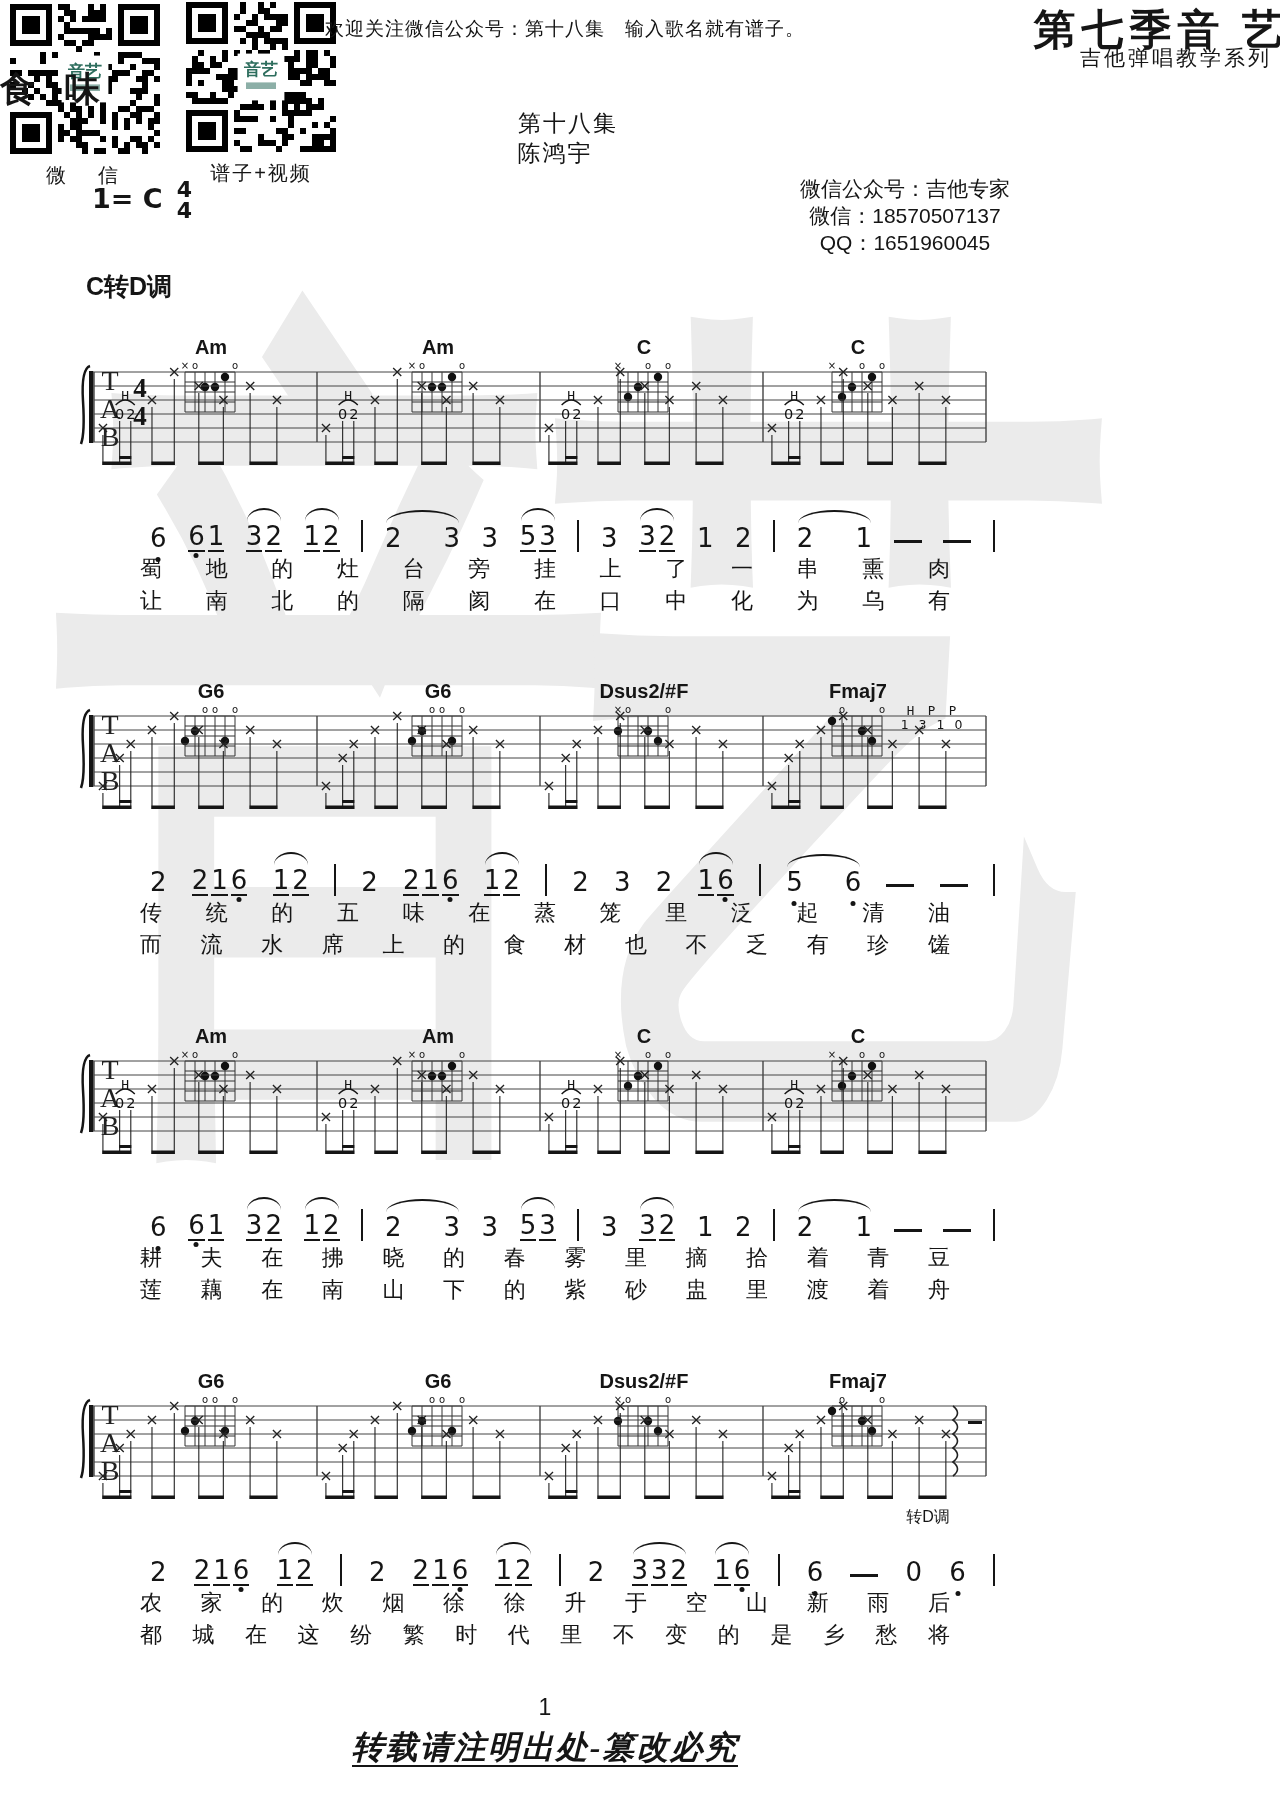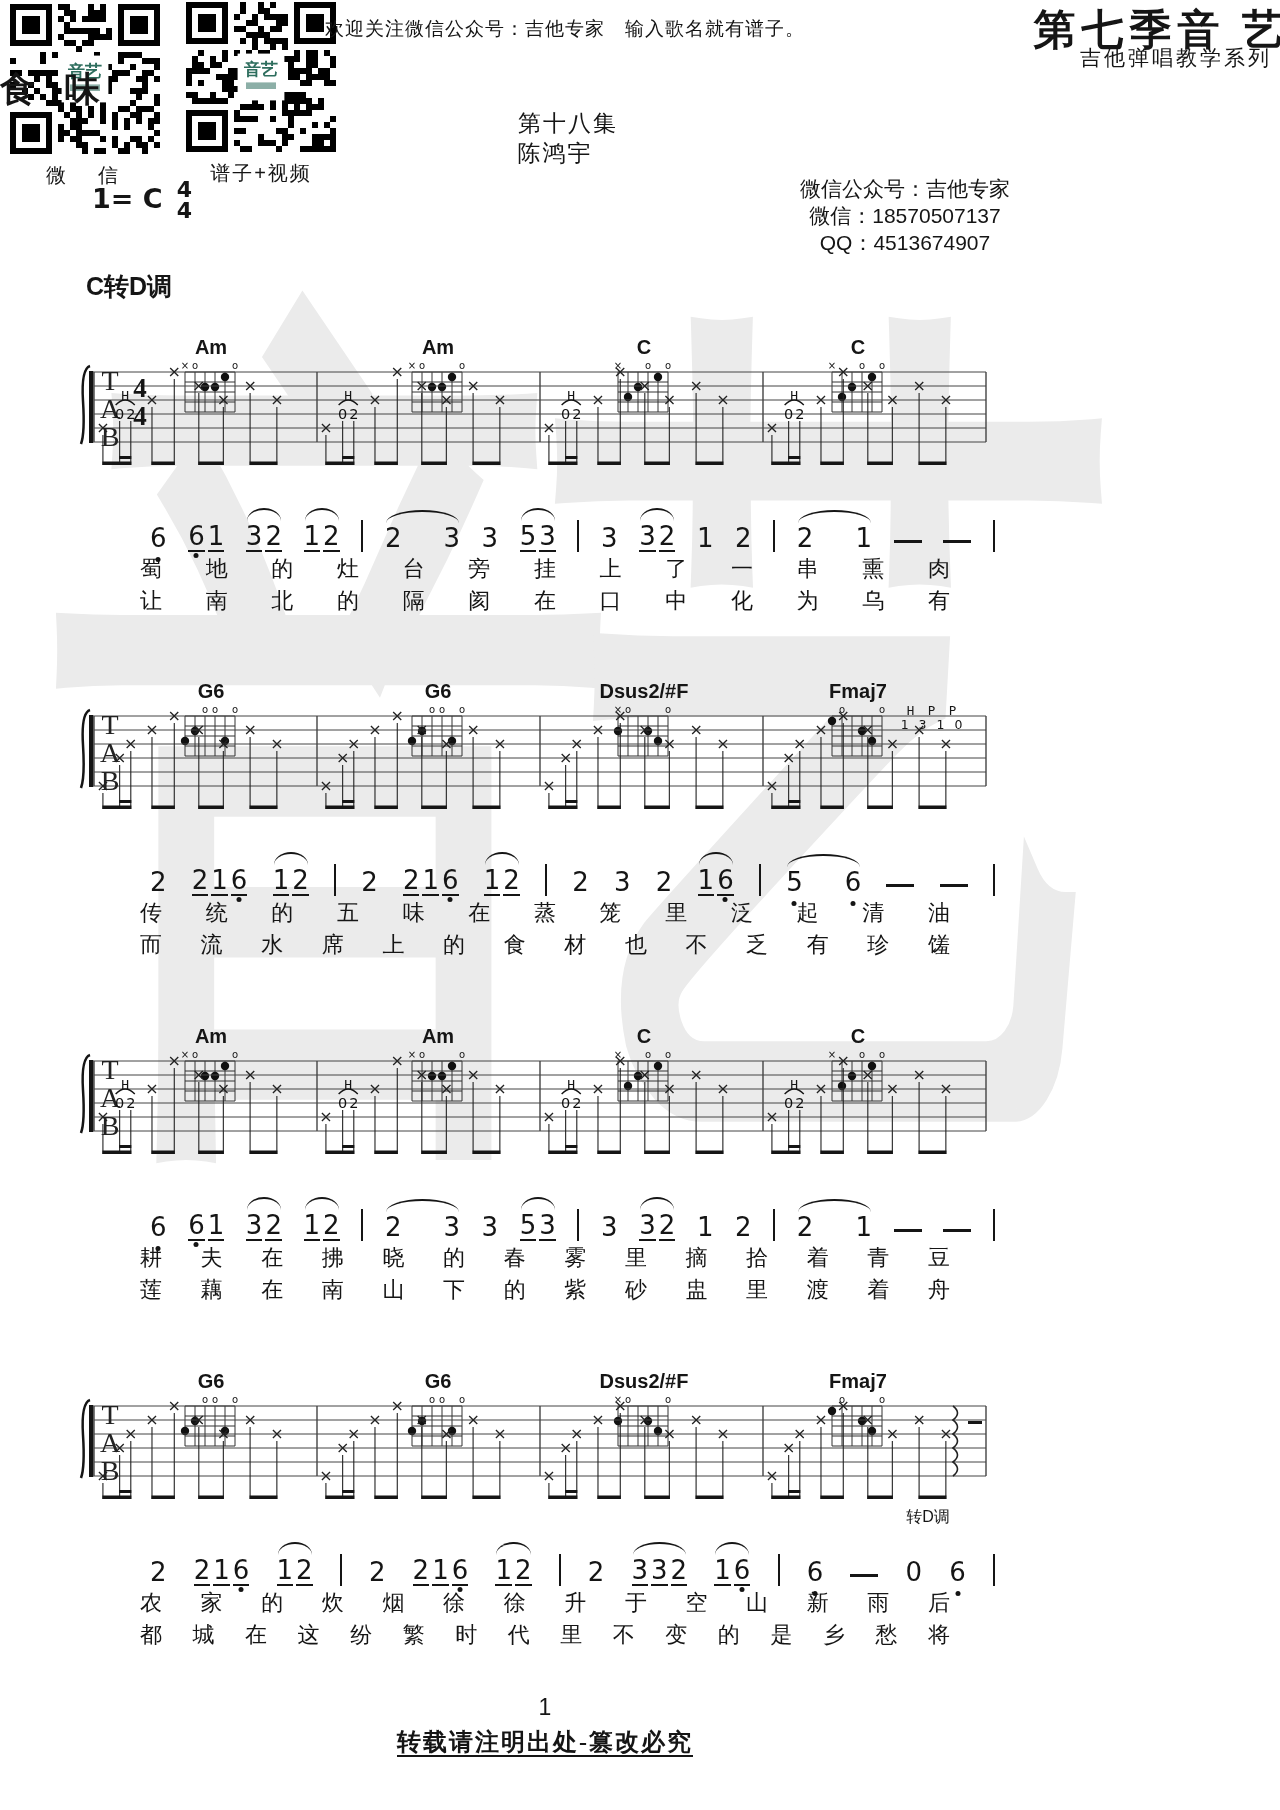--- a/index.html
+++ b/index.html
@@ -45,22 +45,22 @@
        margin:0 1px 2px;}
   .jbar{width:2px;height:32px;background:#151515;margin-bottom:2px;}
   .jdash{display:flex;flex-direction:column;justify-content:flex-end;height:46px;}
   .jdash i{display:block;width:28px;height:3.2px;background:#151515;margin-bottom:11px;}
   .lyr{position:absolute;left:140px;width:810px;display:flex;justify-content:space-between;
        font-size:22px;}
   .lyr.l1{top:258px;} .lyr.l2{top:290px;}
   
   #pageno{position:absolute;left:0;right:190px;top:1694px;text-align:center;font-size:23px;}
   #notice{position:absolute;left:0;right:190px;top:1726px;text-align:center;}
-  #notice span{font-size:24px;font-weight:bold;border-bottom:2.5px solid #151515;
-               font-family:"Liberation Serif",serif;letter-spacing:2px;}
+  #notice span{font-size:32px;font-weight:bold;border-bottom:2.5px solid #151515;
+               font-family:"Liberation Serif",serif;letter-spacing:2px;font-style:italic;}
 </style>
 </head>
 <body>
 
 <div id="sheet">
   <div id="watermark">音艺</div>
   <div class="layer" id="content">
 
     <div class="qr" id="qr1" style="left:10px;top:4px;">
       <div class="qr-img"><svg width="150" height="150">
@@ -420,34 +420,34 @@
             <rect x="0" y="108" width="42" height="42" fill="#000"></rect>
             <rect x="6" y="114" width="30" height="30" fill="#fff"></rect>
             <rect x="12" y="120" width="18" height="18" fill="#000"></rect>
             <rect x="51.599999999999994" y="51.599999999999994" width="46.8" height="46.8" fill="#fff"></rect>
             <text x="75" y="73.19999999999999" font-size="17" font-weight="bold" fill="#2e6e5e" text-anchor="middle" font-family="Liberation Serif,serif">音艺</text>
             <rect x="60" y="80.4" width="30" height="6.6000000000000005" fill="#2e6e5e" opacity="0.55"></rect>
           </svg></div>
       <div class="qr-label" style="letter-spacing:2px;">谱子+视频</div>
     </div>
 
-    <div id="welcome">欢迎关注微信公众号：吉他专家　输入歌名就有谱子。</div>
+    <div id="welcome">欢迎关注微信公众号：第十八集　输入歌名就有谱子。</div>
     <div id="series">第七季音 艺</div>
     <div id="series-sub">吉他弹唱教学系列</div>
     <div id="title">食 味</div>
     <div id="episode">第十八集</div>
     <div id="artist">陈鸿宇</div>
 
     <div id="keyline"><span>1= C</span><span class="frac"><i>4</i><i>4</i></span></div>
     <div id="keychange">C转D调</div>
 
     <div id="contacts">
       <div>微信公众号：吉他专家</div>
       <div>微信：18570507137</div>
-      <div>QQ：4513674907</div>
+      <div>QQ：1651960045</div>
     </div>
 
     <div class="sys" style="top: 296px;">
         <div class="chord" style="left: 165px;">
           <div class="cname">Am</div>
           <div><svg width="62" height="60" viewBox="0 0 62 60">
               <text x="5" y="11" font-size="10" text-anchor="middle" fill="#151515" font-family="DejaVu Sans,sans-serif">×</text>
               <line x1="5" y1="14" x2="5" y2="54" stroke="#333" stroke-width="1"></line>
               <text x="15" y="11" font-size="10" text-anchor="middle" fill="#151515" font-family="DejaVu Sans,sans-serif">o</text>
               <line x1="15" y1="14" x2="15" y2="54" stroke="#333" stroke-width="1"></line>

